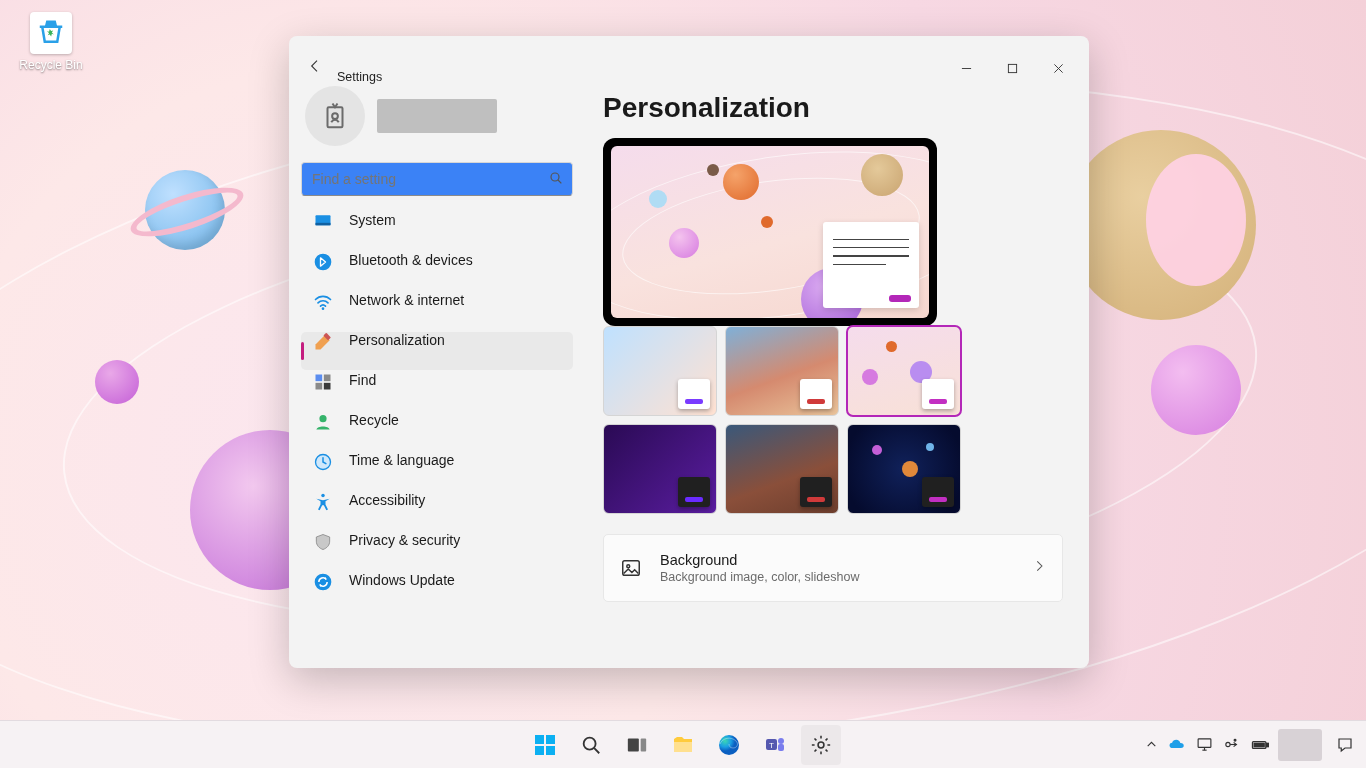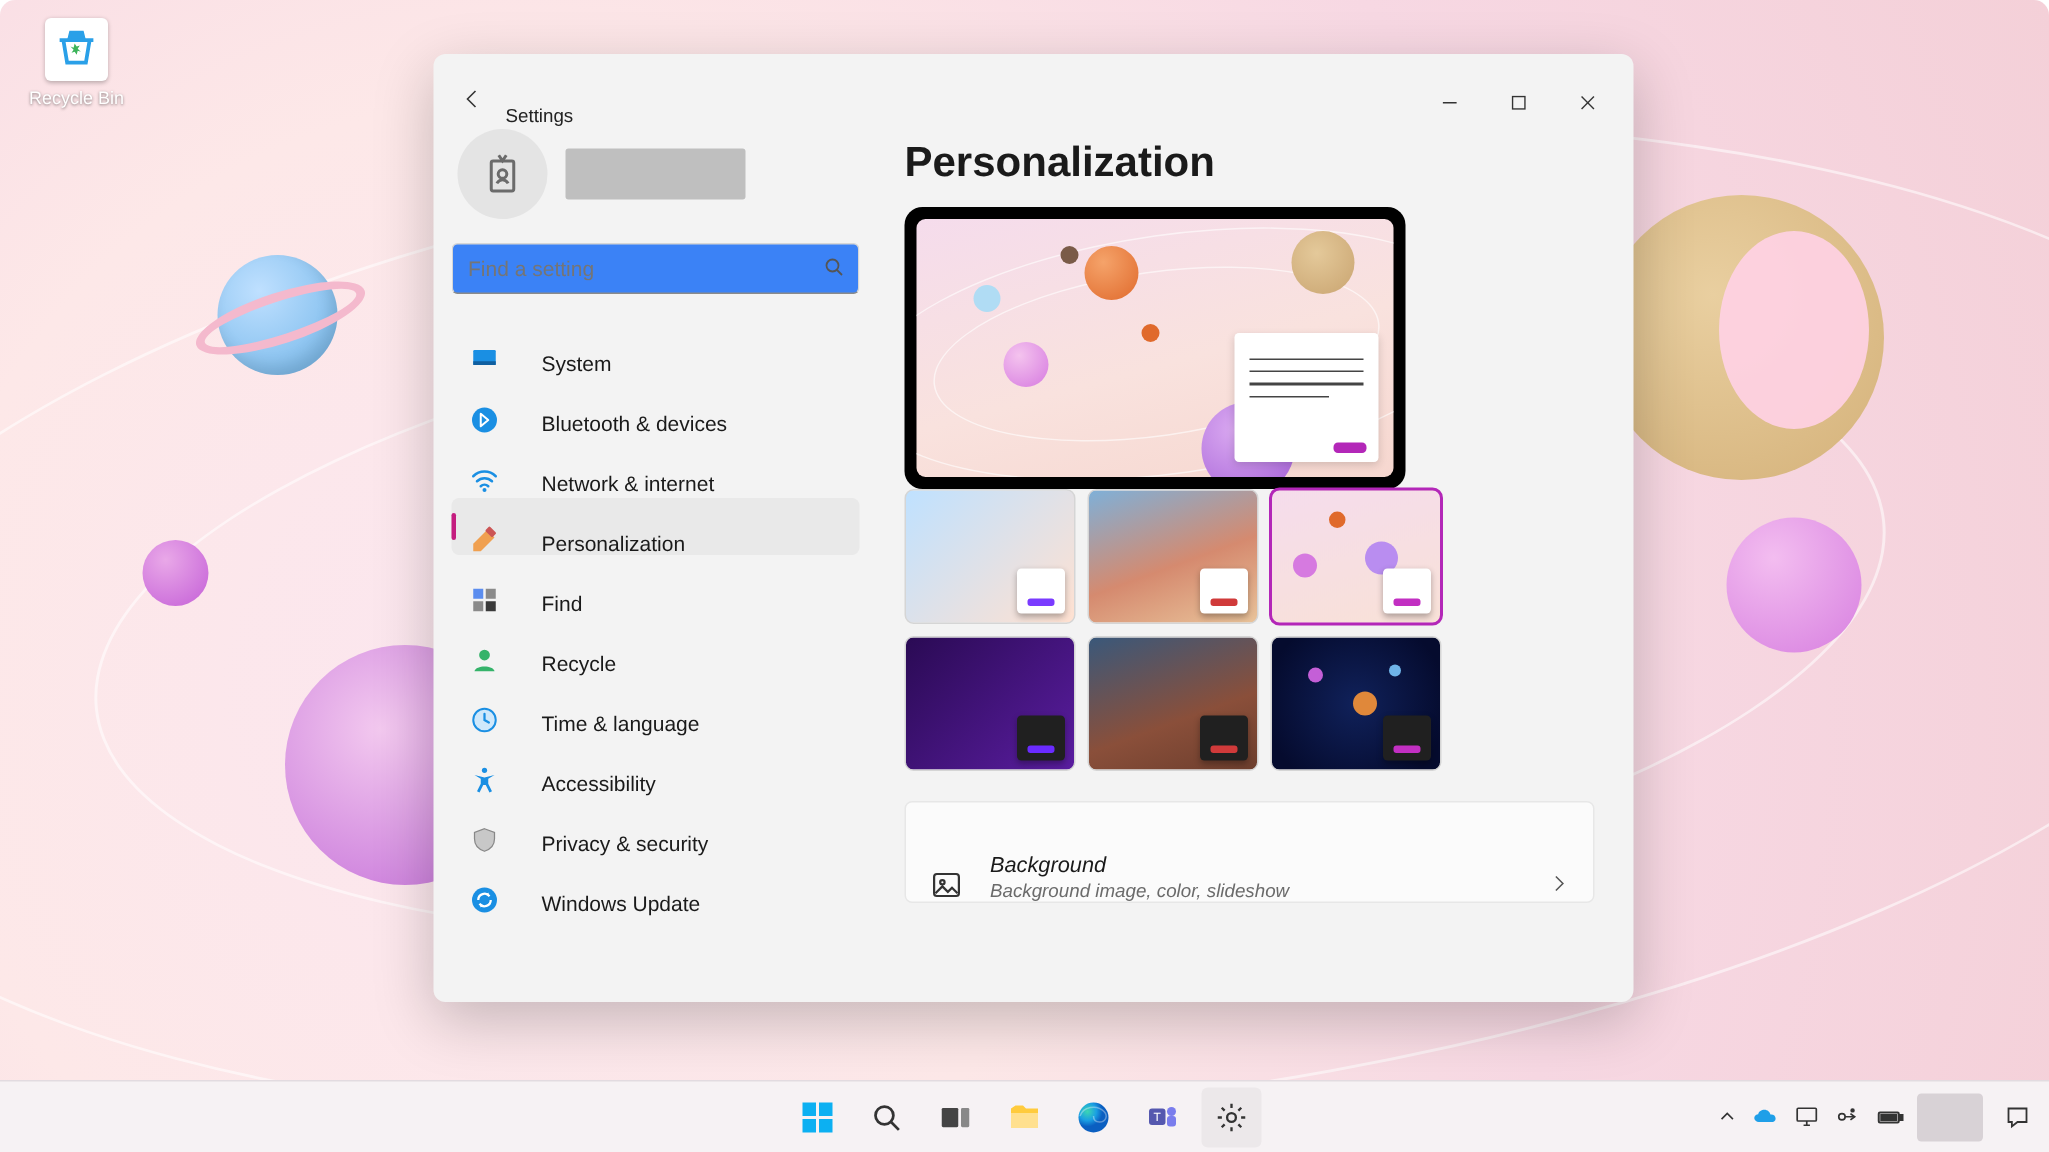--- a/index.html
+++ b/index.html
@@ -4,21 +4,20 @@
 <style>
   * { box-sizing: border-box; margin: 0; padding: 0; font-family: "Segoe UI", sans-serif; }
   html, body { width: 1366px; height: 768px; overflow: hidden; }
   body { position: relative; }
 
   
   .desktop {
     position: absolute; inset: 0;
     background: radial-gradient(circle at 25% 60%, #fbe6ef 0%, #fde8e8 35%, #f7d8e3 65%, #f4d0d8 100%);
     overflow: hidden;
-    border-radius: 10px;
   }
   .orbit { position:absolute; border:2px solid rgba(255,255,255,.55); border-radius:50%; }
   .orbit.o1 { width:1700px; height:650px; left:-160px; top:90px; transform:rotate(-6deg); }
   .orbit.o2 { width:1200px; height:420px; left:60px; top:200px; transform:rotate(-6deg); }
   .wp-obj { position:absolute; border-radius:50%; }
 
   
   .recycle { position:absolute; top:12px; left:12px; width:78px; text-align:center; color:#fff; font-size:12px; text-shadow:0 1px 2px rgba(0,0,0,.5);}
   .recycle .ico { width:42px; height:42px; margin:0 auto 4px; background:#fff; border-radius:4px; display:flex; align-items:center; justify-content:center; box-shadow:0 1px 3px rgba(0,0,0,.25);}
   .recycle .ico svg { width:30px; height:30px; }
@@ -42,21 +41,21 @@
   .sidebar { width:296px; padding:0 12px 10px 12px; display:flex; flex-direction:column; }
   .profile { display:flex; align-items:center; gap:12px; padding:2px 4px 14px 4px; }
   .avatar { width:60px; height:60px; border-radius:50%; background:#e4e4e4; display:flex; align-items:center; justify-content:center; }
   .avatar svg { width:30px; height:30px; stroke:#6b6b6b; }
   .profile .name { width:120px; height:34px; background:#bfbfbf; border-radius:2px; }
   .search { position:relative; margin:2px 0 16px; }
   .search input { width:100%; height:34px; border:1px solid #d6d6d6; border-bottom:1.5px solid #8a8a8a; border-radius:4px; background:#3b82f6; padding:0 32px 0 10px; font-size:14px; }
   .search .sicon { position:absolute; right:9px; top:8px; }
 
   .nav { display:flex; flex-direction:column; gap:2px; }
-  .nav-item { display:flex; align-items:flex-end; gap:28px; height:38px; padding:0 12px; border-radius:5px; font-size:14px; color:#1a1a1a; position:relative; }
+  .nav-item { display:flex; align-items:flex-start; gap:16px; height:38px; padding:0 12px; border-radius:5px; font-size:14px; color:#1a1a1a; position:relative; }
   .nav-item.active { background:#e9e9e9; }
   .nav-item.active::before { content:""; position:absolute; left:0; top:10px; width:3px; height:18px; background:#c41d7f; border-radius:2px; }
   .nav-item .nicon { width:20px; height:20px; display:flex; align-items:center; justify-content:center; }
 
   
   .page { flex:1; padding:8px 26px 0 18px; overflow-y:auto; }
   .page::-webkit-scrollbar{width:6px;} .page::-webkit-scrollbar-thumb{background:#ccc;border-radius:3px;}
   .page h1 { font-size:28px; font-weight:600; margin-bottom:14px; color:#1a1a1a; }
   .preview { width:334px; height:188px; background:#000; border-radius:12px; padding:8px; }
   .preview-inner { width:100%; height:100%; border-radius:6px; position:relative; overflow:hidden;
@@ -68,21 +67,21 @@
   .pv-window .accent{position:absolute; right:8px; bottom:6px; width:22px; height:7px; background:#b327b8; border-radius:3px;}
 
   .themes-label { font-size:14px; font-weight:600; margin:16px 0 10px; color:#222;}
   .themes { display:grid; grid-template-columns:repeat(3,114px); gap:8px; }
   .theme { height:90px; border-radius:6px; position:relative; overflow:hidden; border:1px solid #d5d5d5;}
   .theme.selected { outline:2px solid #b327b8; outline-offset:-1px; border-color:transparent;}
   .theme .chip { position:absolute; right:6px; bottom:6px; width:32px; height:30px; border-radius:3px; box-shadow:0 2px 4px rgba(0,0,0,.3);}
   .theme .chip .bar{position:absolute; bottom:5px; left:7px; right:7px; height:5px; border-radius:2px;}
   .chip.light{background:#fff;} .chip.dark{background:#202020;}
 
-  .setrow { margin-top:20px; background:#fbfbfb; border:1px solid #e7e7e7; border-radius:5px; height:68px; display:flex; align-items:flex-end; padding:0 16px; gap:18px;font-style:italic;}
+  .setrow { margin-top:20px; background:#fbfbfb; border:1px solid #e7e7e7; border-radius:5px; height:68px; display:flex; align-items:center; padding:0 16px; gap:18px;}
   .setrow .ricon { width:22px; height:22px; }
   .setrow .texts { flex:1; }
   .setrow .t1 { font-size:14.5px; color:#1a1a1a; }
   .setrow .t2 { font-size:12.5px; color:#6b6b6b; margin-top:2px; }
 
   
   .taskbar { position:absolute; left:0; right:0; bottom:0; height:48px; background:#f6f2f4; border-top:1px solid #e2dbe0; display:flex; align-items:center; }
   .tb-center { position:absolute; left:50%; transform:translateX(-50%); display:flex; gap:6px; }
   .tb-btn { width:40px; height:40px; border-radius:4px; display:flex; align-items:center; justify-content:center; }
   .tb-right { margin-left:auto; display:flex; align-items:center; gap:8px; padding-right:6px; }

